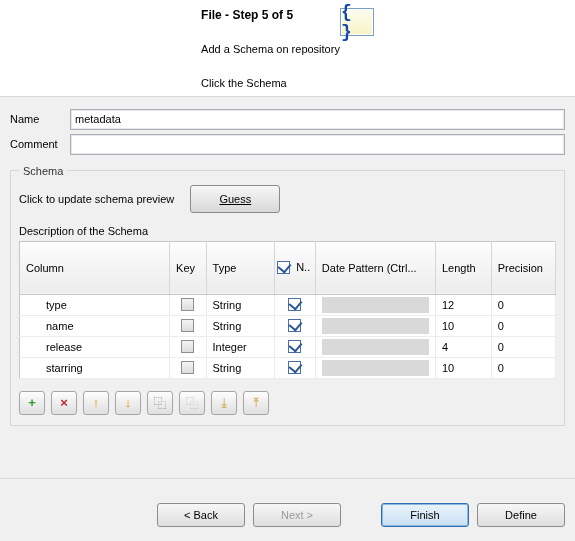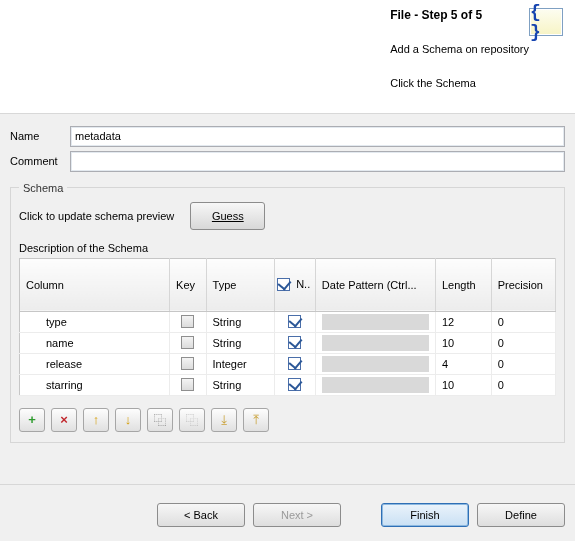--- a/index.html
+++ b/index.html
@@ -7,22 +7,22 @@
     margin: 0; padding: 0;
     width: 575px; height: 541px;
     font-family: Tahoma, Arial, sans-serif;
     font-size: 11px;
     background: #fff;
     color: #000;
   }
   .wrap { width: 575px; height: 541px; display: flex; flex-direction: column; }
   .banner {
     background: #fff;
-    padding: 8px 12px 21px 12px;
-    display: flex; justify-content: flex-end; align-items: flex-start;
+    padding: 8px 12px 4px 12px;
+    display: flex; justify-content: center; align-items: flex-start;
     border-bottom: 1px solid #fff;
   }
   .banner-title { font-weight: bold; font-size: 12px; }
   .banner-sub { margin-top: 20px; line-height: 1.3; }
   .braces {
     width: 34px; height: 28px;
     border: 1px solid #7fa0c2;
     background: linear-gradient(#fdfdf1,#f7f4c5);
     display: flex; align-items: center; justify-content: center;
     color: #1644b0; font-size: 18px; font-family: "Courier New", monospace;
@@ -43,21 +43,21 @@
     border: 1px solid #abadb3; background: #fff;
     font: inherit; box-shadow: inset 0 0 0 1px #e3e9ef;
   }
   fieldset.schema {
     border: 1px solid #d6d6d6; margin: 10px 0 0 0; padding: 8px 8px 10px 8px;
     background: #f0f0f0;
   }
   fieldset.schema legend { padding: 0 4px; color: #333; }
   .guess-row { display:flex; align-items:center; gap:16px; }
   button.guess {
-    width: 75px; height: 28px;
+    width: 90px; height: 28px;
     border: 1px solid #8c8c8c; border-radius: 3px;
     background: linear-gradient(#f7f7f7,#d8d8d8);
     font: inherit;
     text-decoration: underline;
   }
   .desc { margin-top: 12px; margin-bottom: 4px; }
   .table {
     border: 1px solid #c6c6c6; background:#fff; width: 100%;
     border-collapse: collapse; table-layout: fixed;
   }
@@ -88,21 +88,21 @@
   .toolbar { display:flex; gap:6px; margin-top:12px; }
   .tbtn {
     width: 26px; height: 24px;
     border: 1px solid #a6a6a6; border-radius: 3px;
     background: linear-gradient(#fdfdfd,#e0e0e0);
     display:flex; align-items:center; justify-content:center;
     font-size: 13px;
   }
   .footer {
     background:#f0f0f0; border-top: 1px solid #d7d7d7;
-    padding: 18px 10px 14px 10px;
+    padding: 24px 10px 14px 10px;
     display:flex; justify-content:flex-end; gap:8px;
   }
   button.wiz {
     width: 88px; height: 24px; font: inherit;
     border: 1px solid #8c8c8c; border-radius: 3px;
     background: linear-gradient(#f7f7f7,#dedede);
   }
   button.wiz.primary {
     border-color: #2f6fb5;
     background: linear-gradient(#eaf3fb,#c9e0f4);

